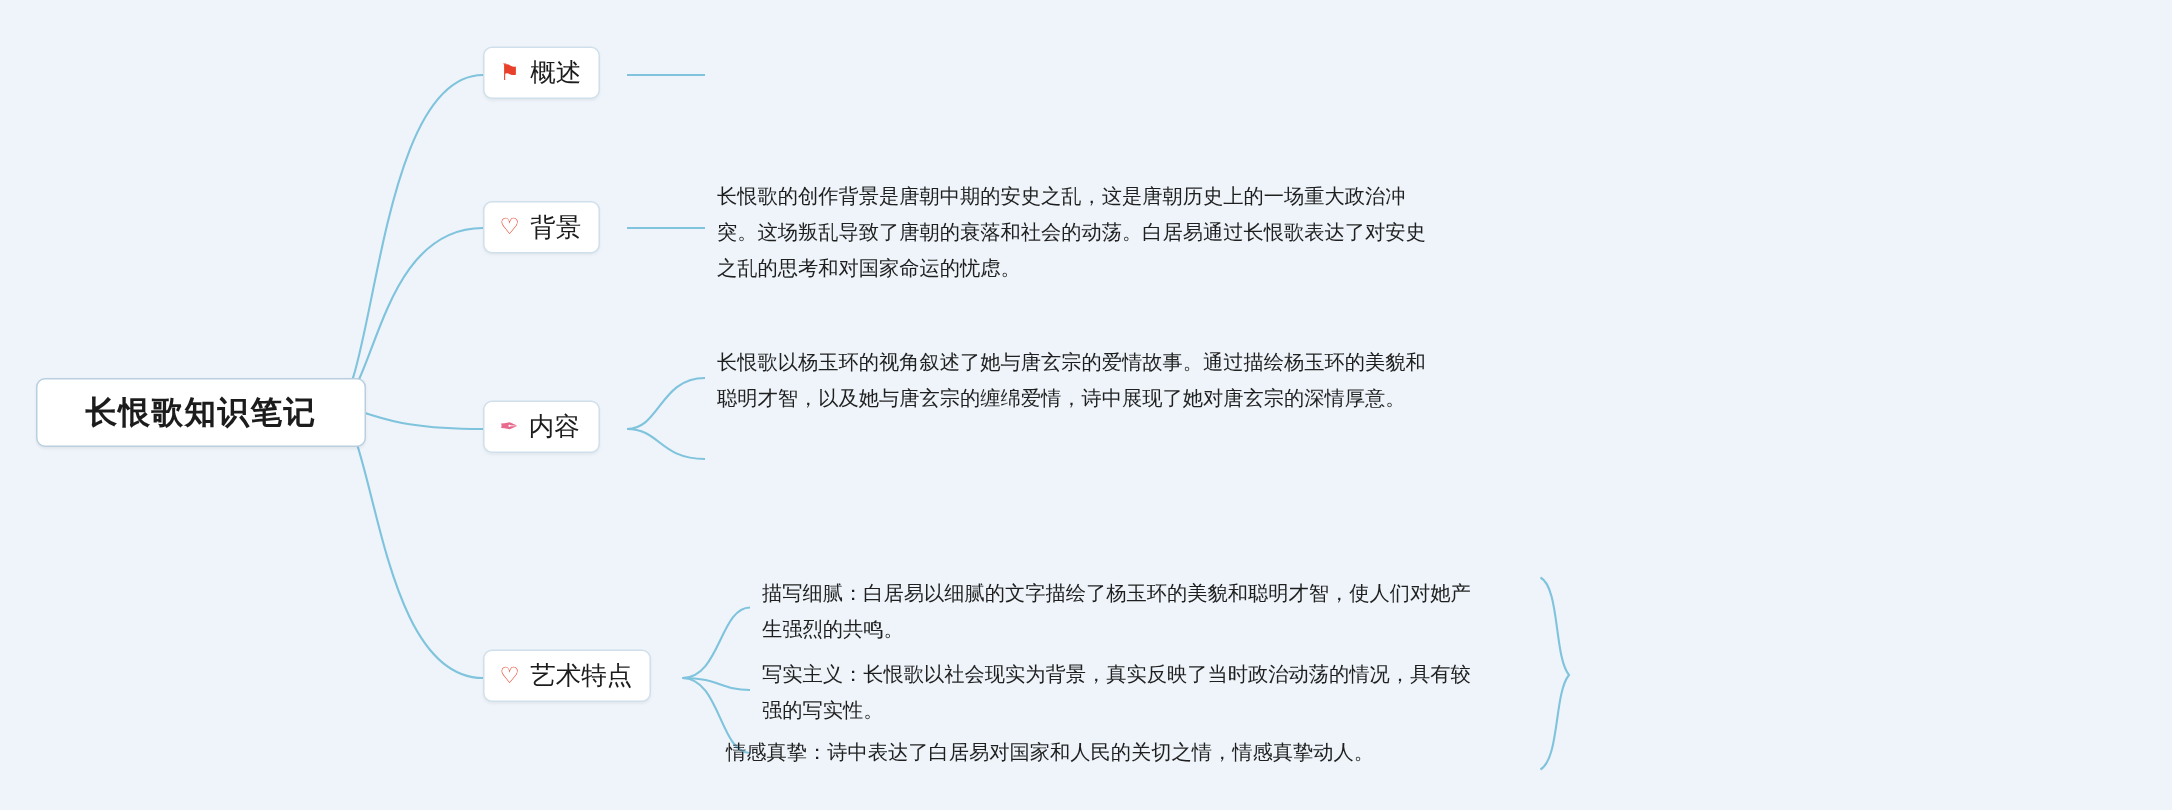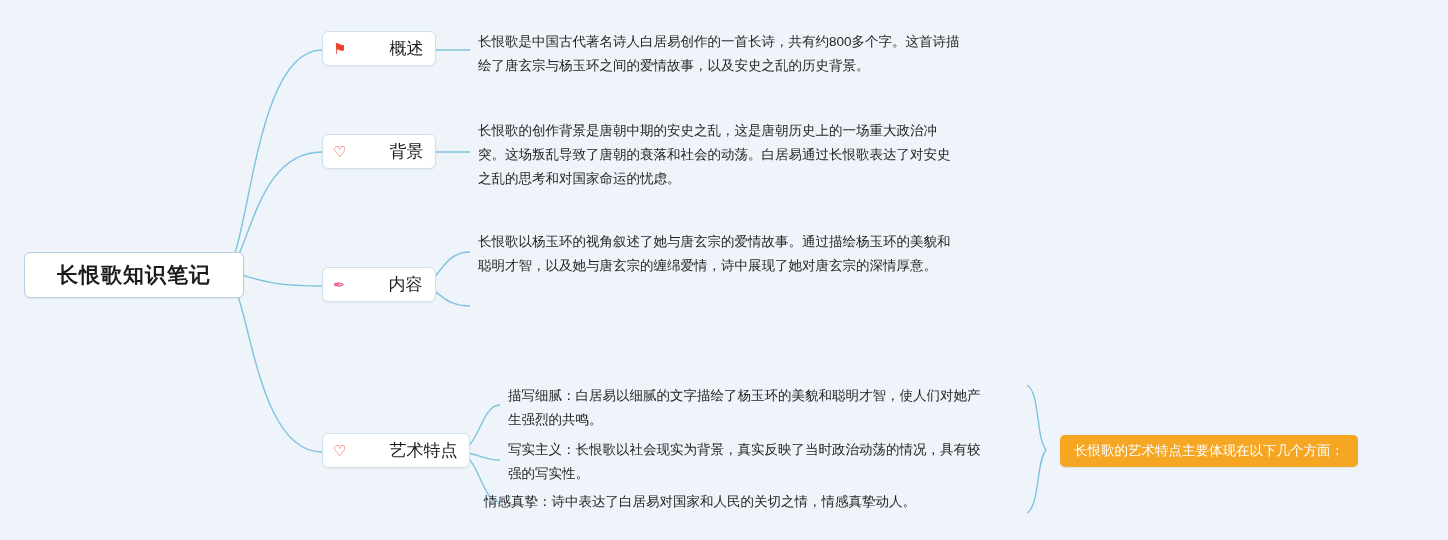--- a/index.html
+++ b/index.html
@@ -56,21 +56,21 @@
     display: flex;
     align-items: center;
     gap: 7px;
     box-shadow: 0 1px 2px rgba(0,0,0,0.05);
     white-space: nowrap;
   }
   .branch .emoji {
     font-size: 15px;
     line-height: 1;
   }
-  .branch .label { font-weight: normal; margin-left: 36px; }
+  .branch .label { font-weight: normal; }
 
   
   .textblock {
     position: absolute;
     font-size: 13.5px;
     line-height: 24px;
     color: #1f1f1f;
     white-space: pre-wrap;
   }
   .textblock.wide { width: 520px; }
@@ -124,22 +124,20 @@
   </svg>
 
   <div class="node root">
     <span>长恨歌知识笔记</span>
   </div>
 
   <div class="node branch" style="left:322px; top:31px;">
     <span class="emoji flag">⚑</span>
     <span class="label">概述</span>
   </div>
-  <div class="textblock wide" style="left:478px; top:30px;">长恨歌是中国古代著名诗人白居易创作的一首长诗，共有约800多个字。这首诗描
-绘了唐玄宗与杨玉环之间的爱情故事，以及安史之乱的历史背景。</div>
 
   <div class="node branch" style="left:322px; top:134px;">
     <span class="emoji heart">♡</span>
     <span class="label">背景</span>
   </div>
   <div class="textblock wide" style="left:478px; top:119px;">长恨歌的创作背景是唐朝中期的安史之乱，这是唐朝历史上的一场重大政治冲
 突。这场叛乱导致了唐朝的衰落和社会的动荡。白居易通过长恨歌表达了对安史
 之乱的思考和对国家命运的忧虑。</div>
 
   <div class="node branch" style="left:322px; top:267px;">
@@ -152,15 +150,14 @@
   <div class="node branch" style="left:322px; top:433px;">
     <span class="emoji heart">♡</span>
     <span class="label">艺术特点</span>
   </div>
   <div class="sub-item" style="left:508px; top:384px;">描写细腻：白居易以细腻的文字描绘了杨玉环的美貌和聪明才智，使人们对她产
 生强烈的共鸣。</div>
   <div class="sub-item" style="left:508px; top:438px;">写实主义：长恨歌以社会现实为背景，真实反映了当时政治动荡的情况，具有较
 强的写实性。</div>
   <div class="sub-item" style="left:484px; top:490px;">情感真挚：诗中表达了白居易对国家和人民的关切之情，情感真挚动人。</div>
 
-  <div class="callout" style="left:1060px; top:435px;">长恨歌的艺术特点主要体现在以下几个方面：</div>
 
 </div>
 
 </body></html>

